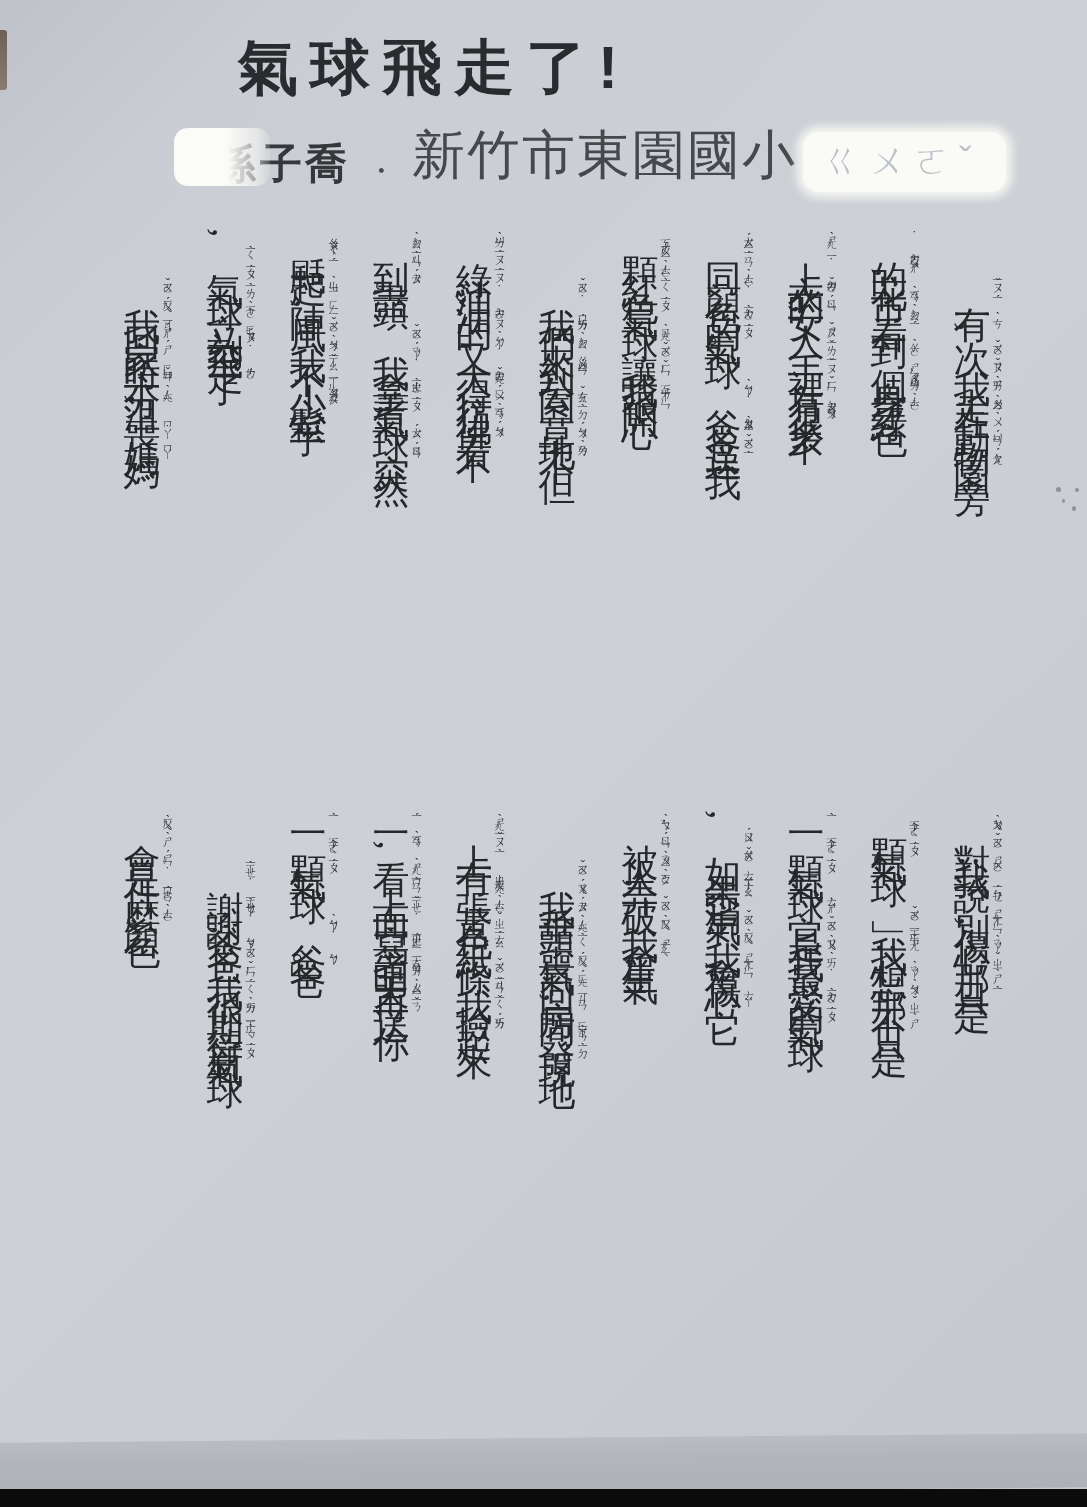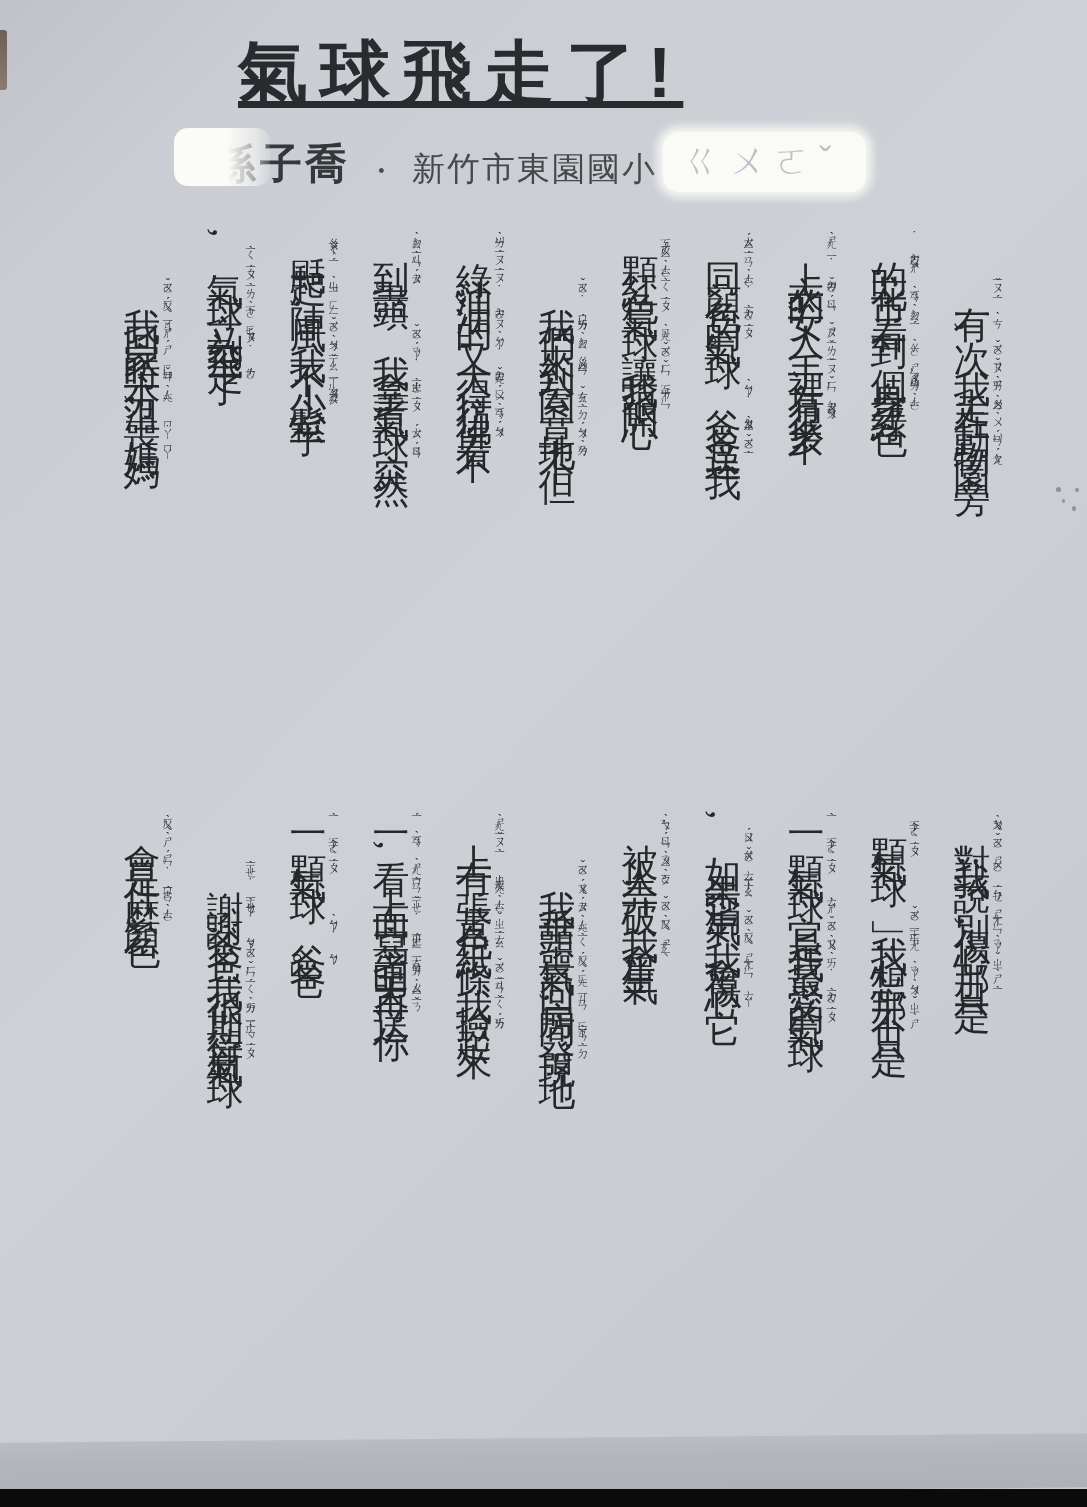--- a/index.html
+++ b/index.html
@@ -9,24 +9,23 @@
     margin:0 auto;
     background:linear-gradient(135deg,#bfc3c9 0%,#cacdd3 12%,#cdd1d6 45%,#c9cdd3 75%,#c5c9cf 100%);
     overflow:hidden;
     font-family:"Liberation Serif",serif;
     color:#232428;
   }
   
   .title{
     position:absolute;left:238px;top:38px;
     font-family:"Liberation Sans",sans-serif;
-    font-weight:700;font-size:70px;line-height:1.0;
+    font-weight:700;font-size:60px;line-height:1.0;
     letter-spacing:12px;color:#2a2b2e;
     white-space:nowrap;
-    text-decoration:underline;
   }
   .byline{
     position:absolute;left:214px;top:132px;height:60px;
     display:flex;align-items:flex-end;white-space:nowrap;
   }
   .byline .surname{
     position:relative;z-index:1;
     font-size:42px;font-weight:600;color:#3c3e42;letter-spacing:2px;
     margin-right:2px;
   }
@@ -36,21 +35,21 @@
     background:linear-gradient(90deg,#fbfbf8 0%,#fbfbf8 55%,rgba(251,251,248,0.55) 85%,rgba(251,251,248,0.15) 100%);
   }
   .byline .name{
     font-size:42px;font-weight:600;color:#35373b;letter-spacing:3px;
   }
   .byline .sep{
     font-size:30px;color:#4a4c50;margin:0 16px;
   }
   .byline .school{
     font-family:"Liberation Sans",sans-serif;
-    font-size:33px;font-weight:400;color:#46484c;letter-spacing:2px;
+    font-size:53px;font-weight:400;color:#46484c;letter-spacing:2px;
   }
   .blob-right{
     position:relative;margin-left:6px;
     background:#fafaf7;border-radius:16px;
     box-shadow:0 0 8px 6px rgba(250,250,247,0.85);
     padding:4px 26px 6px 20px;
     font-family:"Liberation Sans",sans-serif;
     font-size:37px;letter-spacing:8px;color:#bcc1c9;
   }
   

